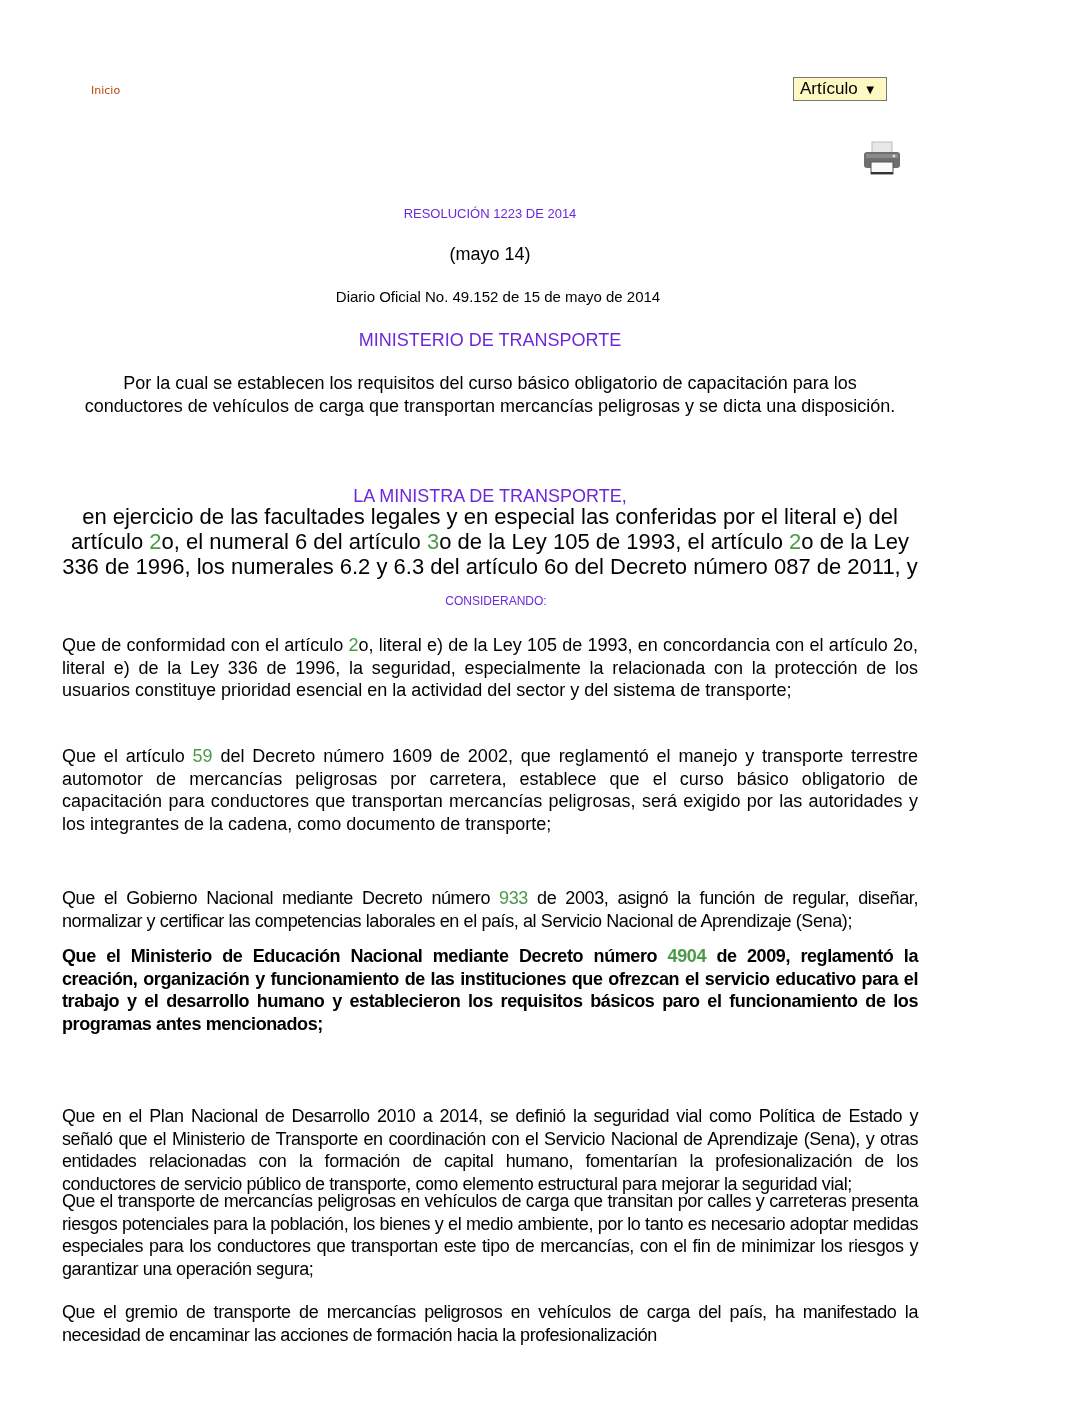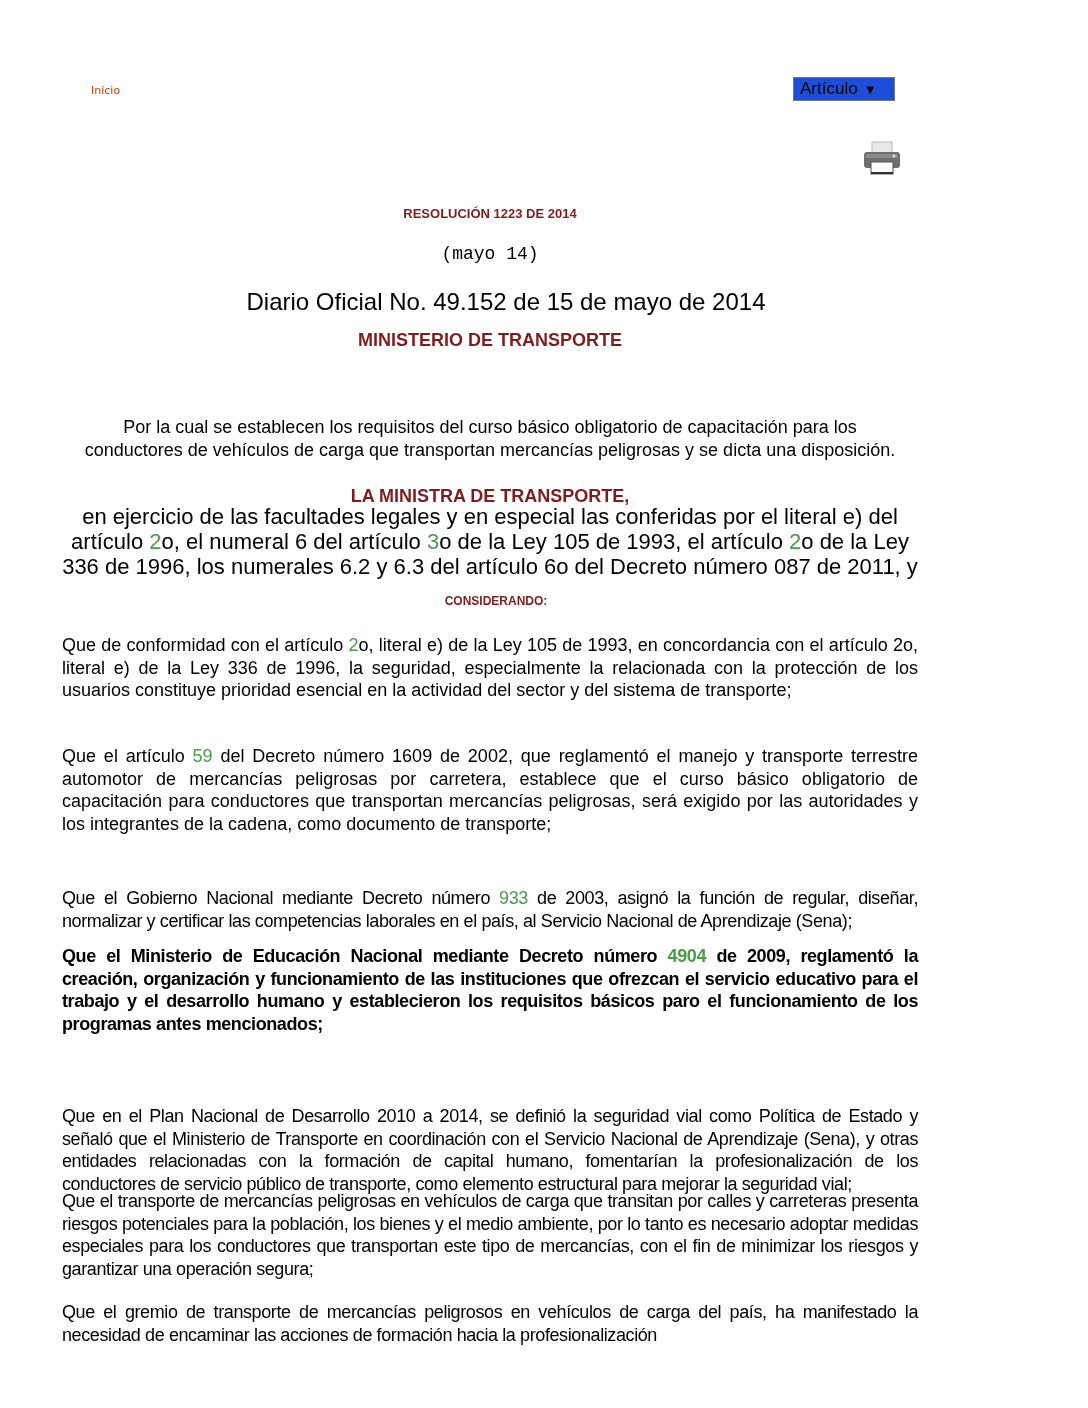--- a/index.html
+++ b/index.html
@@ -1,33 +1,33 @@
 <!DOCTYPE html>
 <html><head>
   <meta charset="utf-8">
   <style>
     html, body { margin: 0; padding: 0; background: #ffffff; }
     body { width: 1088px; height: 1408px; position: relative; overflow: hidden;
            font-family: "Liberation Sans", sans-serif; color: #000; }
     .inicio { position: absolute; left: 91px; top: 84px; font-size: 11px; color: #c2410c;
               font-family: "DejaVu Sans", sans-serif; text-decoration: none; cursor: pointer; }
-    .select { position: absolute; left: 793px; top: 77px; width: 102px; height: 24px;
+    .select { position: absolute; left: 793px; top: 77px; width: 94px; height: 24px;
               border: 1px solid #777; box-sizing: border-box; font-size: 17px;
-              display: flex; align-items: center; padding-left: 6px; background: #1d4ed8;
+              display: flex; align-items: center; padding-left: 6px; background: #fef9c3;
               font-family: "Liberation Sans", sans-serif; cursor: pointer; }
     .select .arrow { font-size: 13px; margin-left: 6px; }
     .printer { position: absolute; left: 862px; top: 140px; width: 40px; height: 38px; cursor: pointer; }
     .content { position: absolute; left: 62px; top: 0; width: 856px; }
     .center { text-align: center; }
-    .green { color: #7f1d1d; font-weight: bold; }
+    .green { color: #6d28d9; font-weight: normal; }
     .res-title { position: absolute; top: 206px; left: 0; width: 856px; font-size: 13px; }
-    .fecha { position: absolute; top: 244px; left: 0; width: 856px; font-size: 18px; font-family: Liberation Mono, monospace; }
-    .diario { position: absolute; top: 288px; left: 16px; width: 856px; font-size: 24px; }
+    .fecha { position: absolute; top: 244px; left: 0; width: 856px; font-size: 18px; }
+    .diario { position: absolute; top: 288px; left: 8px; width: 856px; font-size: 15px; }
     .ministerio { position: absolute; top: 330px; left: 0; width: 856px; font-size: 18px; }
-    .epigrafe { position: absolute; top: 372px; left: 0; width: 856px; font-size: 18px; line-height: 23px; padding: 0 10px; box-sizing: border-box; margin-top: 44px; }
+    .epigrafe { position: absolute; top: 372px; left: 0; width: 856px; font-size: 18px; line-height: 23px; padding: 0 10px; box-sizing: border-box; }
     .ministra { position: absolute; top: 486px; left: 0; width: 856px; font-size: 18px; }
     .facultades { position: absolute; top: 504px; left: 0; width: 856px; font-size: 22px; line-height: 25px; }
     .considerando { position: absolute; top: 594px; left: 6px; width: 856px; font-size: 12px; }
     .para { position: absolute; left: 0; width: 856px; font-size: 18px; line-height: 22.5px; text-align: justify; }
     .link { color: #4a9a4a; cursor: pointer; }
     .p1 { top: 634px; } .p2 { top: 745px; } .p3 { top: 857px; margin-top: 30px; } .p4 { top: 945px; font-weight: bold; }
     .p5 { top: 1105px; } .p6 { top: 1190px; } .p7 { top: 1301px; }
     .narrow { font-family: "Liberation Sans", sans-serif; letter-spacing: -0.4px; }
   </style>
 </head>

